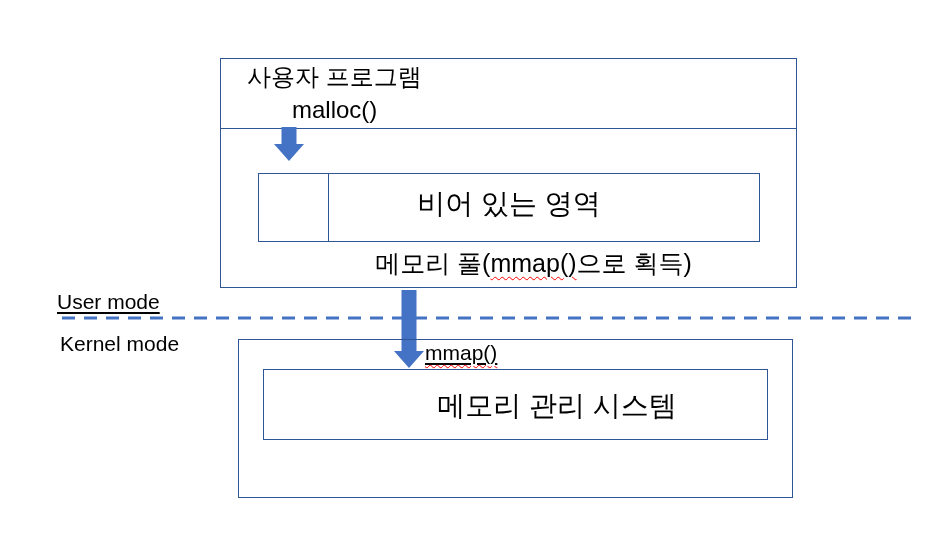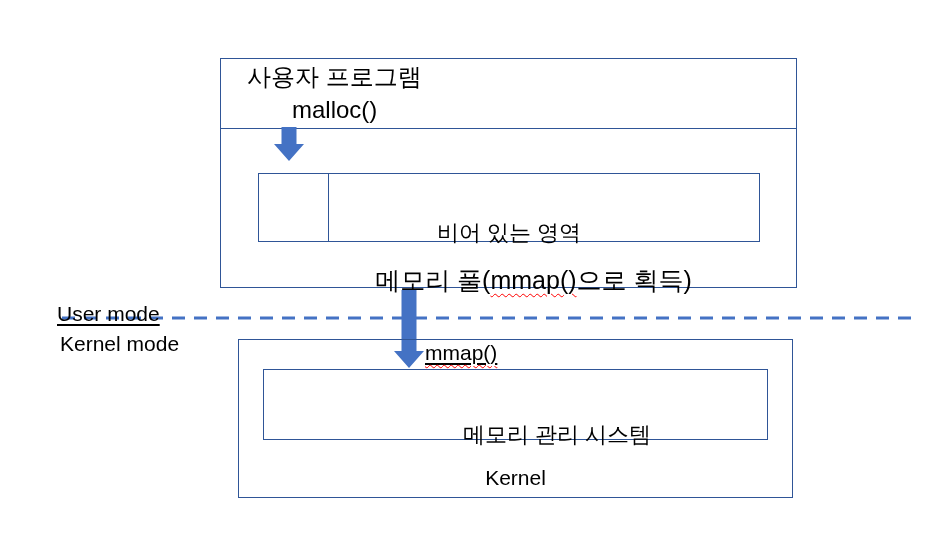--- a/index.html
+++ b/index.html
@@ -32,21 +32,21 @@
     position: absolute;
     border-left: 1.5px solid #2F5597;
     width: 0;
   }
   .label {
     position: absolute;
     white-space: nowrap;
     line-height: 1.15;
   }
   .t24 { font-size: 24px; }
-  .t26 { font-size: 22px; margin-top: 32px; }
+  .t26 { font-size: 28px; }
   .t25 { font-size: 25px; }
   .t22 { font-size: 22px; }
   .t21 { font-size: 21px; }
   .centered { text-align: center; }
   .u-solid {
     text-decoration: underline solid #000000;
     text-underline-offset: 3px;
   }
   .u-wavy {
     text-decoration: underline wavy #ff0000;
@@ -67,47 +67,46 @@
   <div class="label t24" style="left:247px; top:63px;">사용자 프로그램</div>
 
   <div class="label t24" style="left:244px; top:96px;margin-left:48px;">malloc()</div>
 
 
   <div class="box" style="left:258px; top:173px; width:502px; height:69px;"></div>
   <div class="vline" style="left:328px; top:173px; height:69px;"></div>
 
   <div class="label t26 centered" style="left:258px; top:188px; width:502px;">비어 있는 영역</div>
 
-  <div class="label t25 centered" style="left:220px; top:266px; width:627px;">
+  <div class="label t25 centered" style="left:220px; top:249px; width:627px;">
     <span>메모리 풀(</span><span class="u-wavy">mmap()</span><span>으로 획득)</span>
   </div>
 
   <svg class="abs" style="left:274px; top:127px;" width="30" height="34" viewBox="0 0 30 34">
     <polygon points="7.5,0 22.5,0 22.5,17 30,17 15,34 0,17 7.5,17" fill="#4472C4"></polygon>
   </svg>
 
   <svg class="abs" style="left:60px; top:315px;" width="860" height="6" viewBox="0 0 860 6">
     <line x1="2" y1="3" x2="858" y2="3" stroke="#4472C4" stroke-width="3" stroke-dasharray="13 9"></line>
   </svg>
 
-  <div class="label t21" style="left:57px; top:290px;margin-top:12px;">
+  <div class="label t21" style="left:57px; top:290px;">
     <span class="u-solid">User mode</span>
   </div>
 
   <div class="label t21" style="left:60px; top:332px;">Kernel mode</div>
 
   <svg class="abs" style="left:394px; top:290px;" width="30" height="78" viewBox="0 0 30 78">
     <polygon points="7.5,0 22.5,0 22.5,61 30,61 15,78 0,61 7.5,61" fill="#4472C4"></polygon>
   </svg>
 
   <div class="box" style="left:238px; top:339px; width:555px; height:159px;"></div>
 
   <div class="label t21" style="left:425px; top:341px;">
     <span class="u-solid"><span class="u-wavy">mmap()</span></span>
   </div>
 
   <div class="box" style="left:263px; top:369px; width:505px; height:71px;"></div>
 
   <div class="label t26 centered" style="left:263px; top:390px; width:588px;">메모리 관리 시스템</div>
 
-  <div class="label t21 centered" style="left:238px; top:466px; width:555px;">Kernel</div>
 
 </div>
 
 </body></html>

